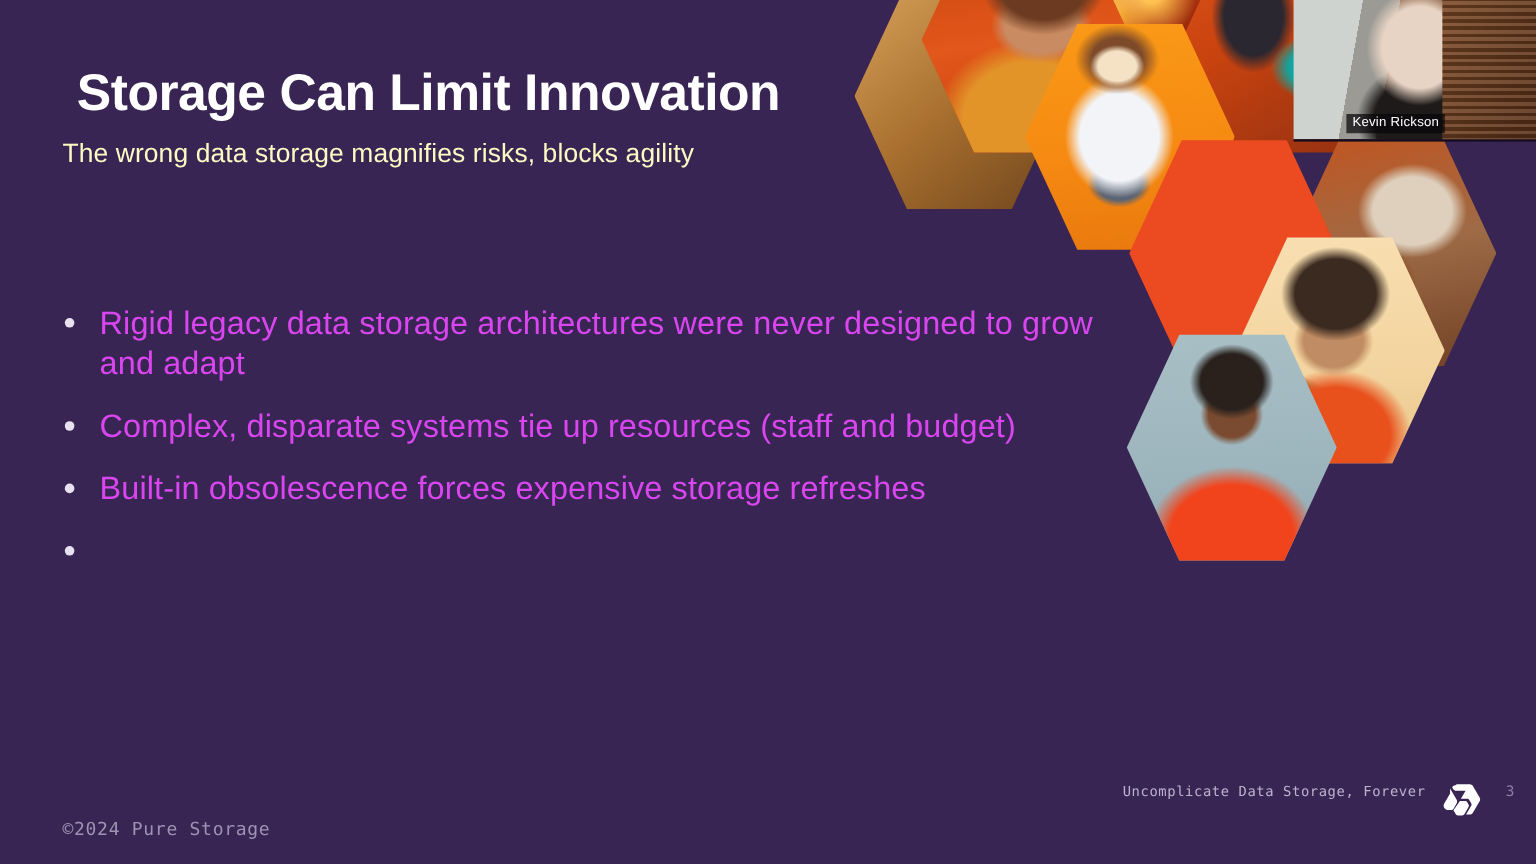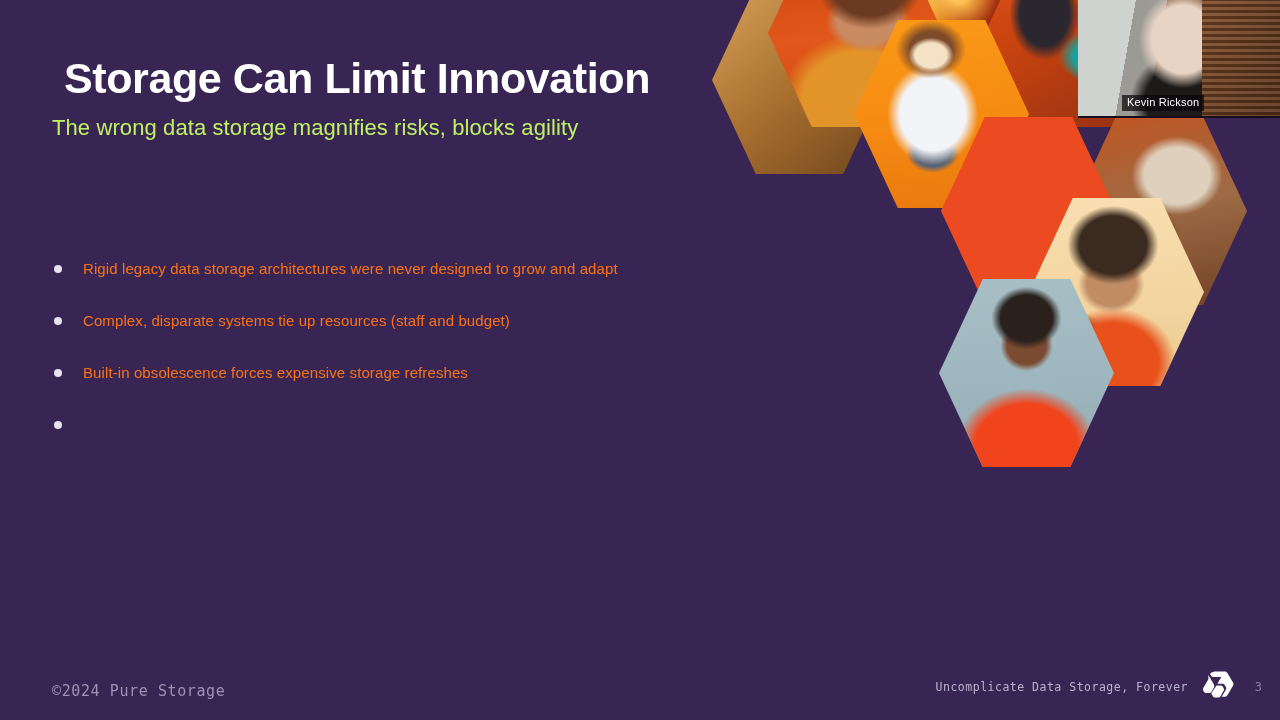--- a/index.html
+++ b/index.html
@@ -148,40 +148,40 @@
   }
   .subhead {
     position: absolute;
     left: 52px;
     top: 113px;
     width: 700px;
     margin: 0;
     font-size: 22px;
     line-height: 30px;
     font-weight: 400;
-    color: #bef264;
+    color: #fef9c3;
     letter-spacing: .1px;
   }
 
   .bullets {
     position: absolute;
     left: 52px;
     top: 252px;
     width: 900px;
     margin: 0;
     padding: 0;
     list-style: none;
   }
   .bullet {
     position: relative;
     padding-left: 31px;
     margin-bottom: 18px;
-    font-size: 15px;
+    font-size: 27px;
     line-height: 34px;
-    color: #f97316;
+    color: #d946ef;
     letter-spacing: .1px;
   }
   .bullet:last-child { margin-bottom: 0; }
   .bullet-dot {
     position: absolute;
     left: 2px;
     top: 13px;
     width: 8px;
     height: 8px;
     border-radius: 50%;
@@ -195,23 +195,22 @@
     bottom: 20px;
     font-family: "DejaVu Sans Mono", monospace;
     font-size: 15px;
     color: #9f92b4;
     letter-spacing: .6px;
     white-space: nowrap;
   }
   .footer-right {
     position: absolute;
     right: 18px;
-    bottom: 16px;
+    bottom: 33px;
     display: flex;
-    align-items: center;
     gap: 14px;
   }
   .footer-tag {
     font-family: "DejaVu Sans Mono", monospace;
     font-size: 11.5px;
     color: #bdb2cd;
     letter-spacing: .5px;
     white-space: nowrap;
   }
   .brand-logo { display: block; }

